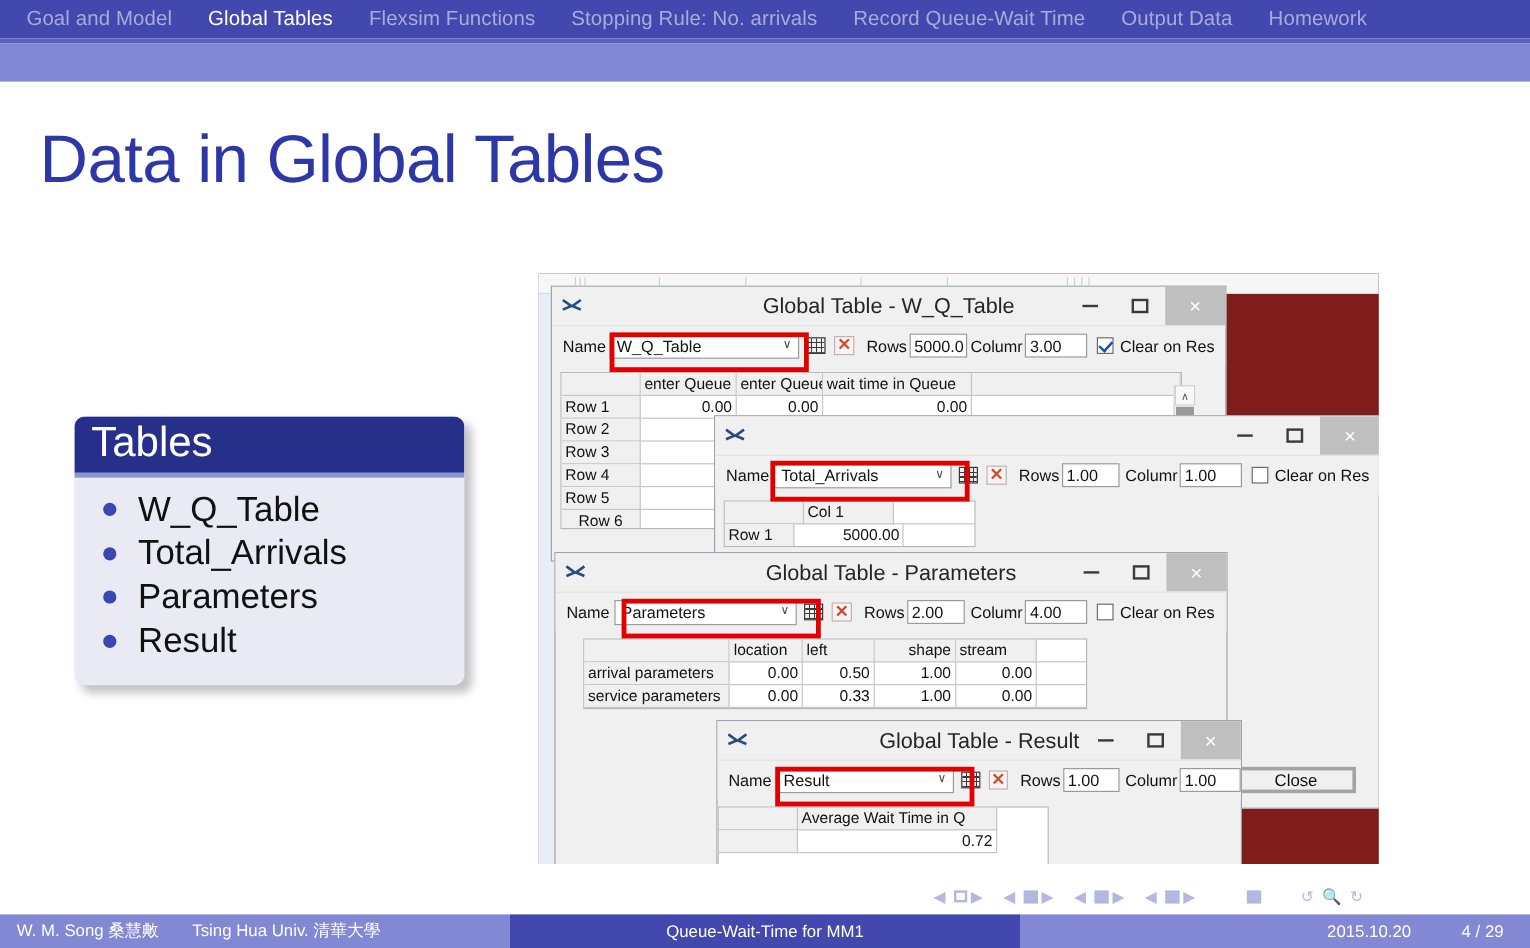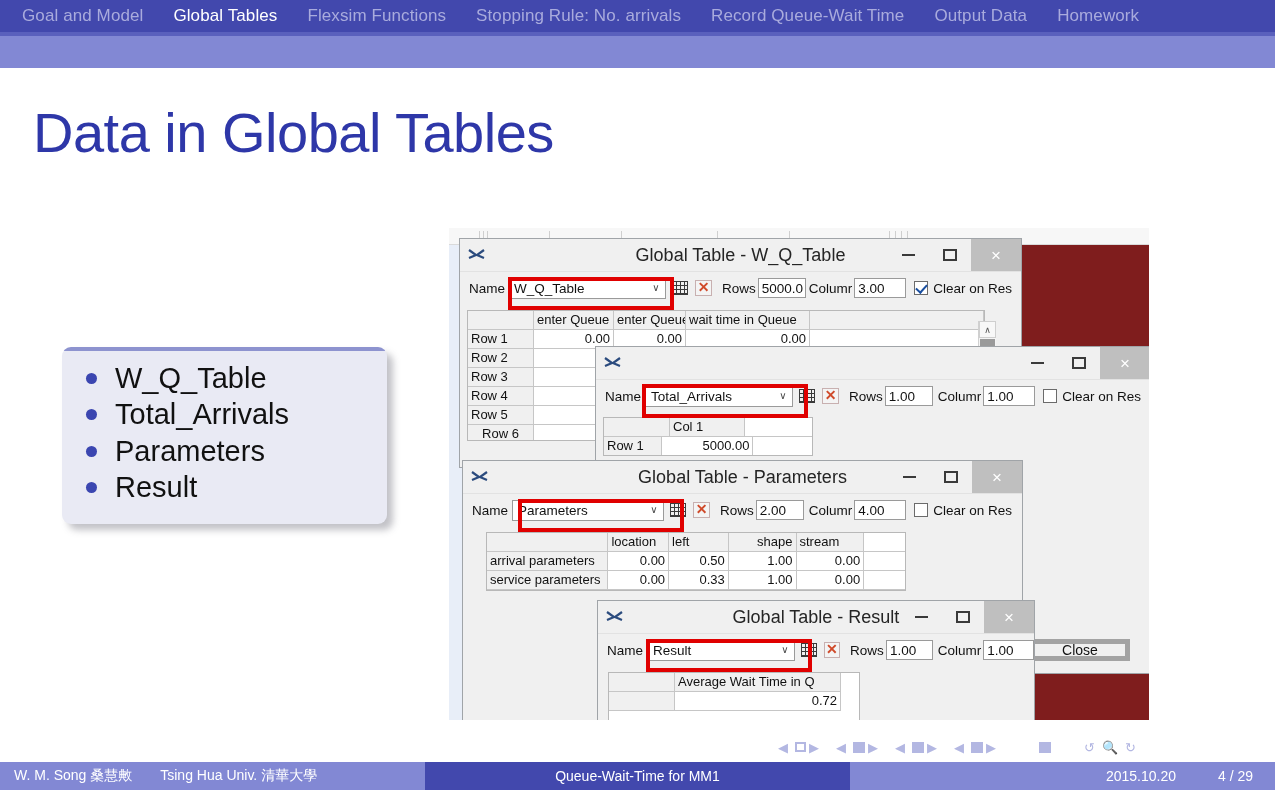--- a/index.html
+++ b/index.html
@@ -189,21 +189,21 @@
   .scrollbar{
     position:absolute;width:17px;background:#f4f4f4;border-left:1px solid #d0d0d0;
   }
   .sb-up{
     height:17px;border:1px solid #cfcfcf;box-sizing:border-box;
     display:flex;align-items:center;justify-content:center;
     font-size:9px;color:#555;background:#f8f8f8;
   }
   .sb-thumb{background:#9a9a9a;height:20px;margin:1px;}
   .btn{
-    position:absolute;background:#f0f0f0;border:5px solid #a3a3a3;
+    position:absolute;background:#f0f0f0;border:3px solid #a3a3a3;
     font-size:14px;color:#111;display:flex;align-items:center;justify-content:center;
     box-sizing:border-box;
   }
 
   
   .navsyms{
     position:absolute;left:778px;top:736px;width:420px;height:22px;
     display:flex;align-items:center;color:#b3b7e2;font-size:13px;
   }
   .navsyms span{margin-right:3px;line-height:1;}
@@ -234,20 +234,21 @@
   <div class="nav-item">Record Queue-Wait Time</div>
   <div class="nav-item">Output Data</div>
   <div class="nav-item">Homework</div>
 </div>
 <div class="navbar-sub"></div>
 <div class="navbar-band"></div>
 
 <div class="slide-title">Data in Global Tables</div>
 
 <div class="tables-block">
+  <div class="tables-head">Tables</div>
   <div class="tables-head-rule"></div>
   <div class="tables-body">
     <div class="tbl-item">
       <div class="tbl-bullet"></div>
       <div class="tbl-label">W_Q_Table</div>
     </div>
     <div class="tbl-item">
       <div class="tbl-bullet"></div>
       <div class="tbl-label">Total_Arrivals</div>
     </div>
@@ -515,21 +516,21 @@
         <span class="carrow">∨</span>
       </div>
       <div class="grid-ico"></div>
       <div class="x-ico">✕</div>
       <span class="lab" style="margin-left:10px;">Rows</span>
       <div class="numfld" style="width:48px;margin-left:2px;">1.00</div>
       <span class="lab" style="margin-left:5px;">Columr</span>
       <div class="numfld" style="width:52px;margin-left:2px;">1.00</div>
     </div>
 
-    <div class="grid" style="left:10px;top:71px;width:252px;height:59px;">
+    <div class="grid" style="left:0;top:71px;width:276px;height:59px;">
       <div class="grow">
         <div class="gcell rowhdr" style="width:66px;"></div>
         <div class="gcell hdr" style="width:166px;">Average Wait Time in Q</div>
       </div>
       <div class="grow">
         <div class="gcell rowhdr" style="width:66px;"></div>
         <div class="gcell num" style="width:166px;">0.72</div>
       </div>
       <div class="grow">
         <div class="gcell" style="width:66px;border-right:none;border-bottom:none;"></div>

